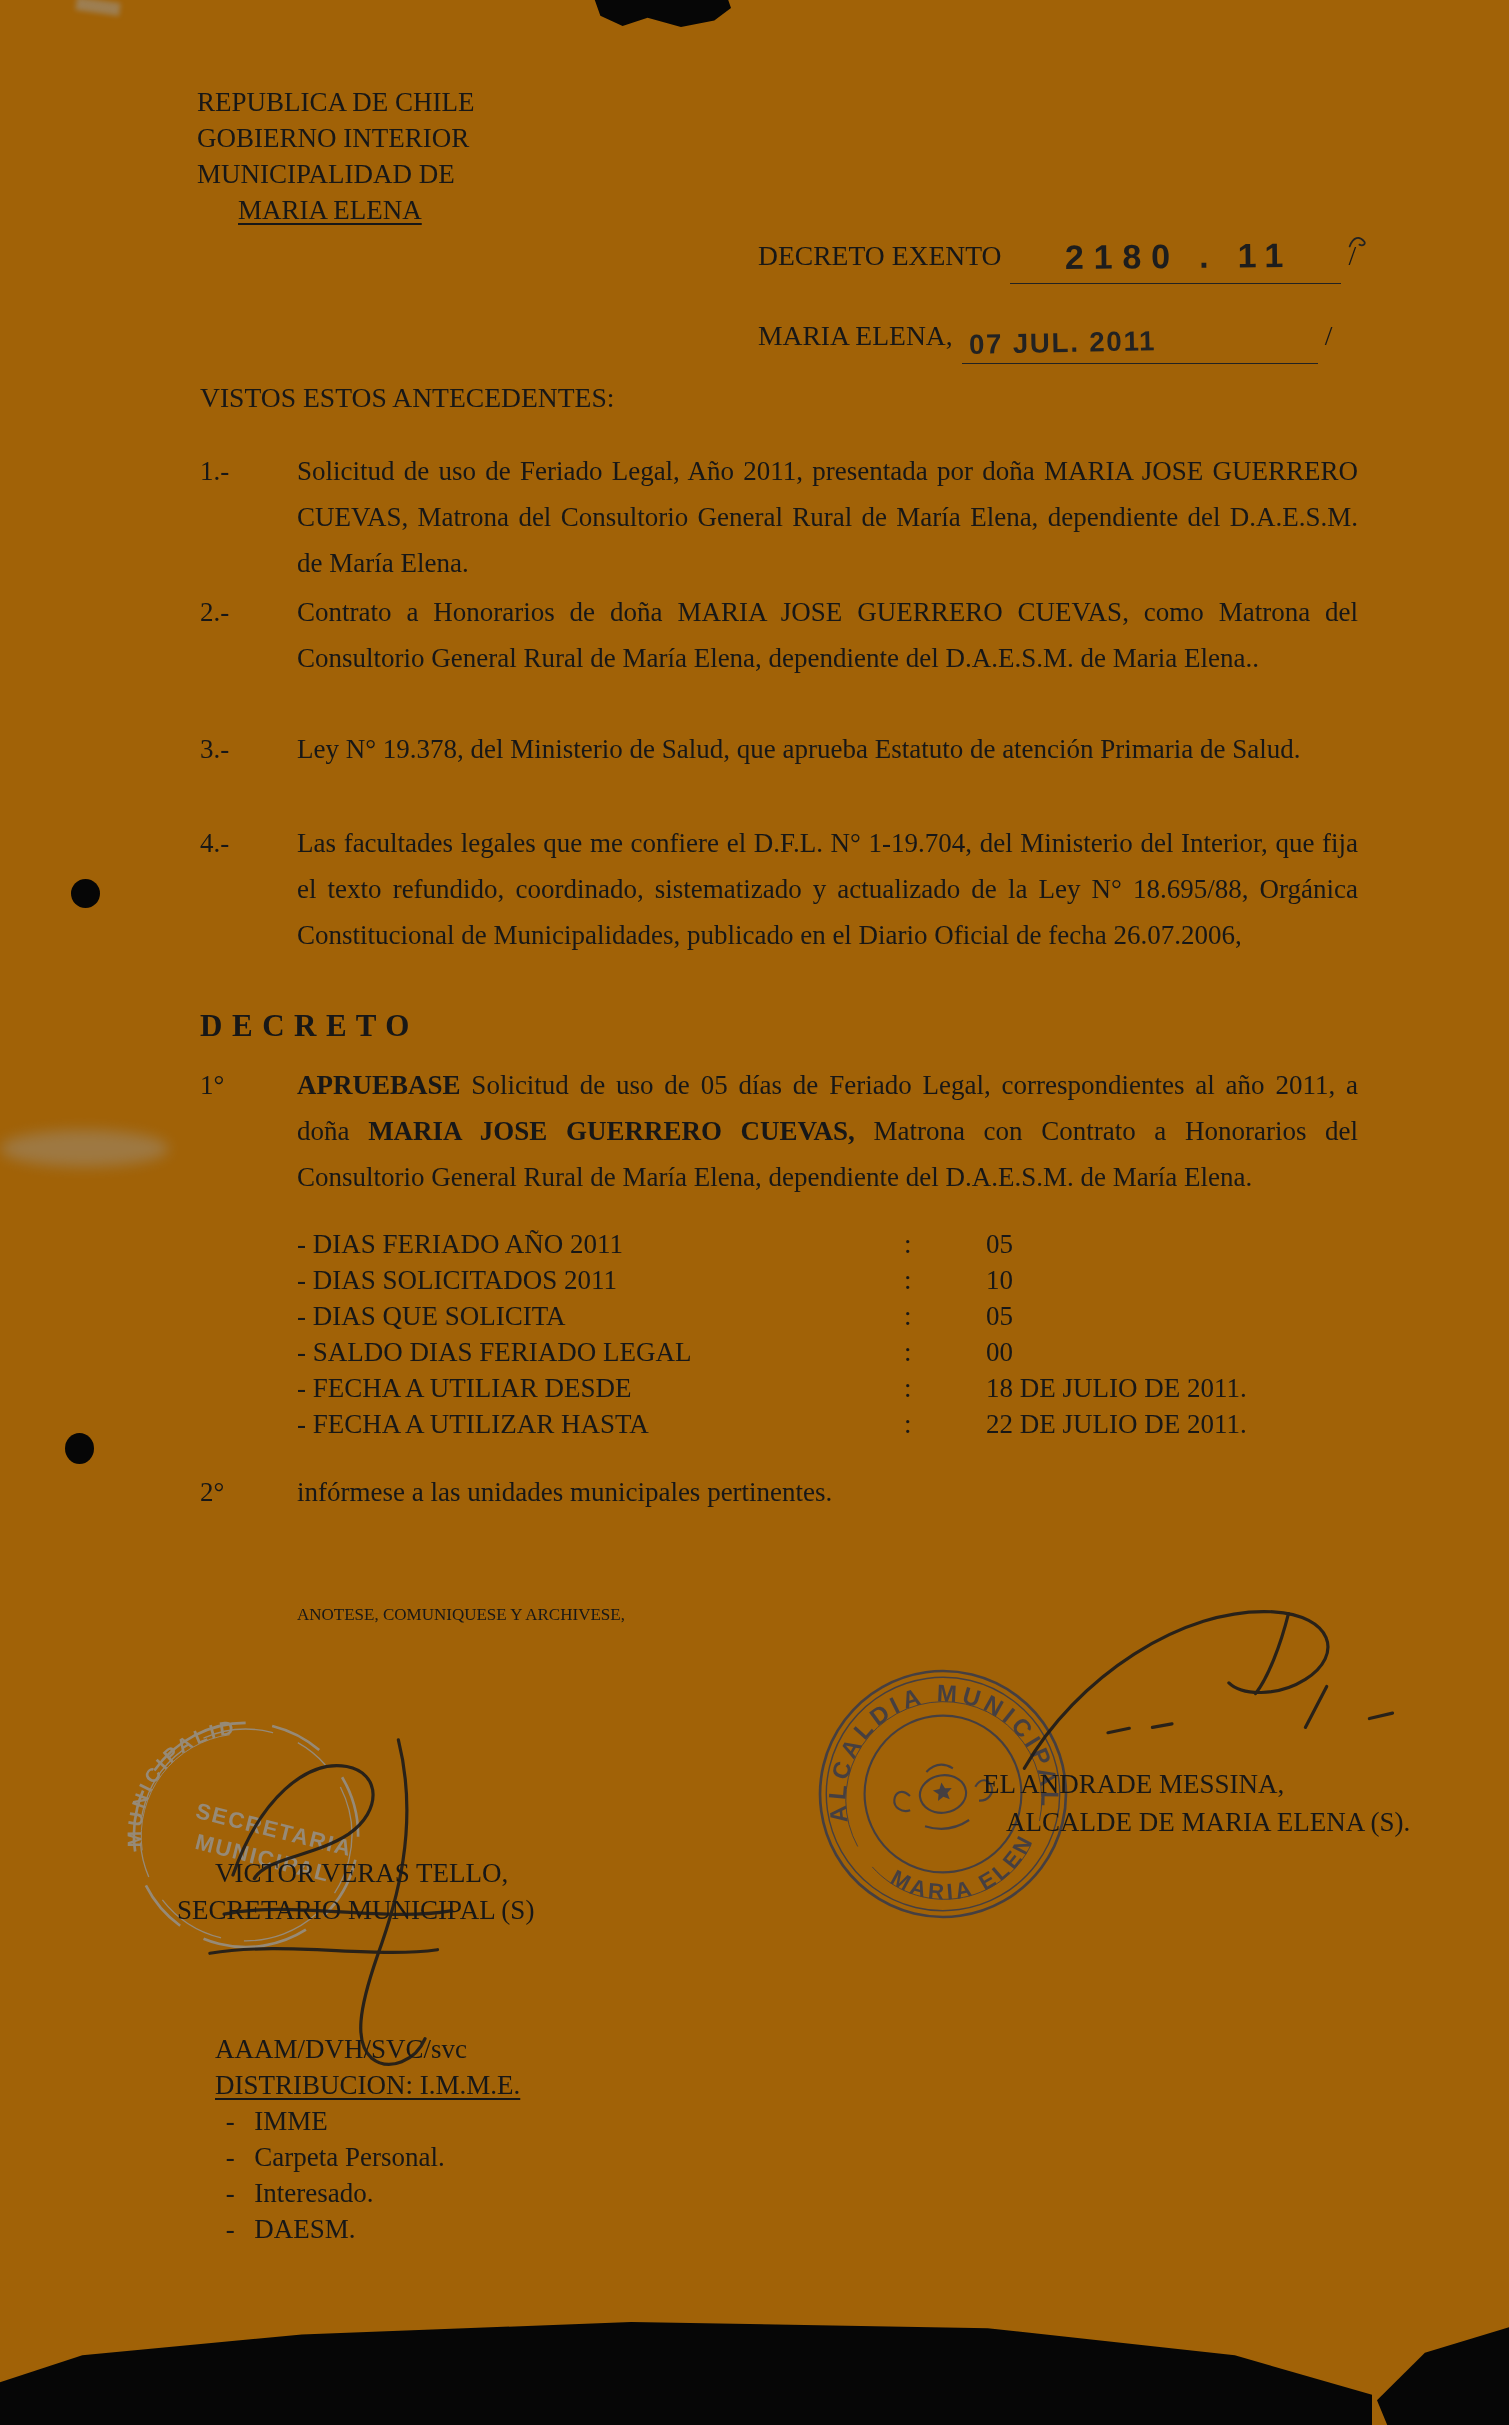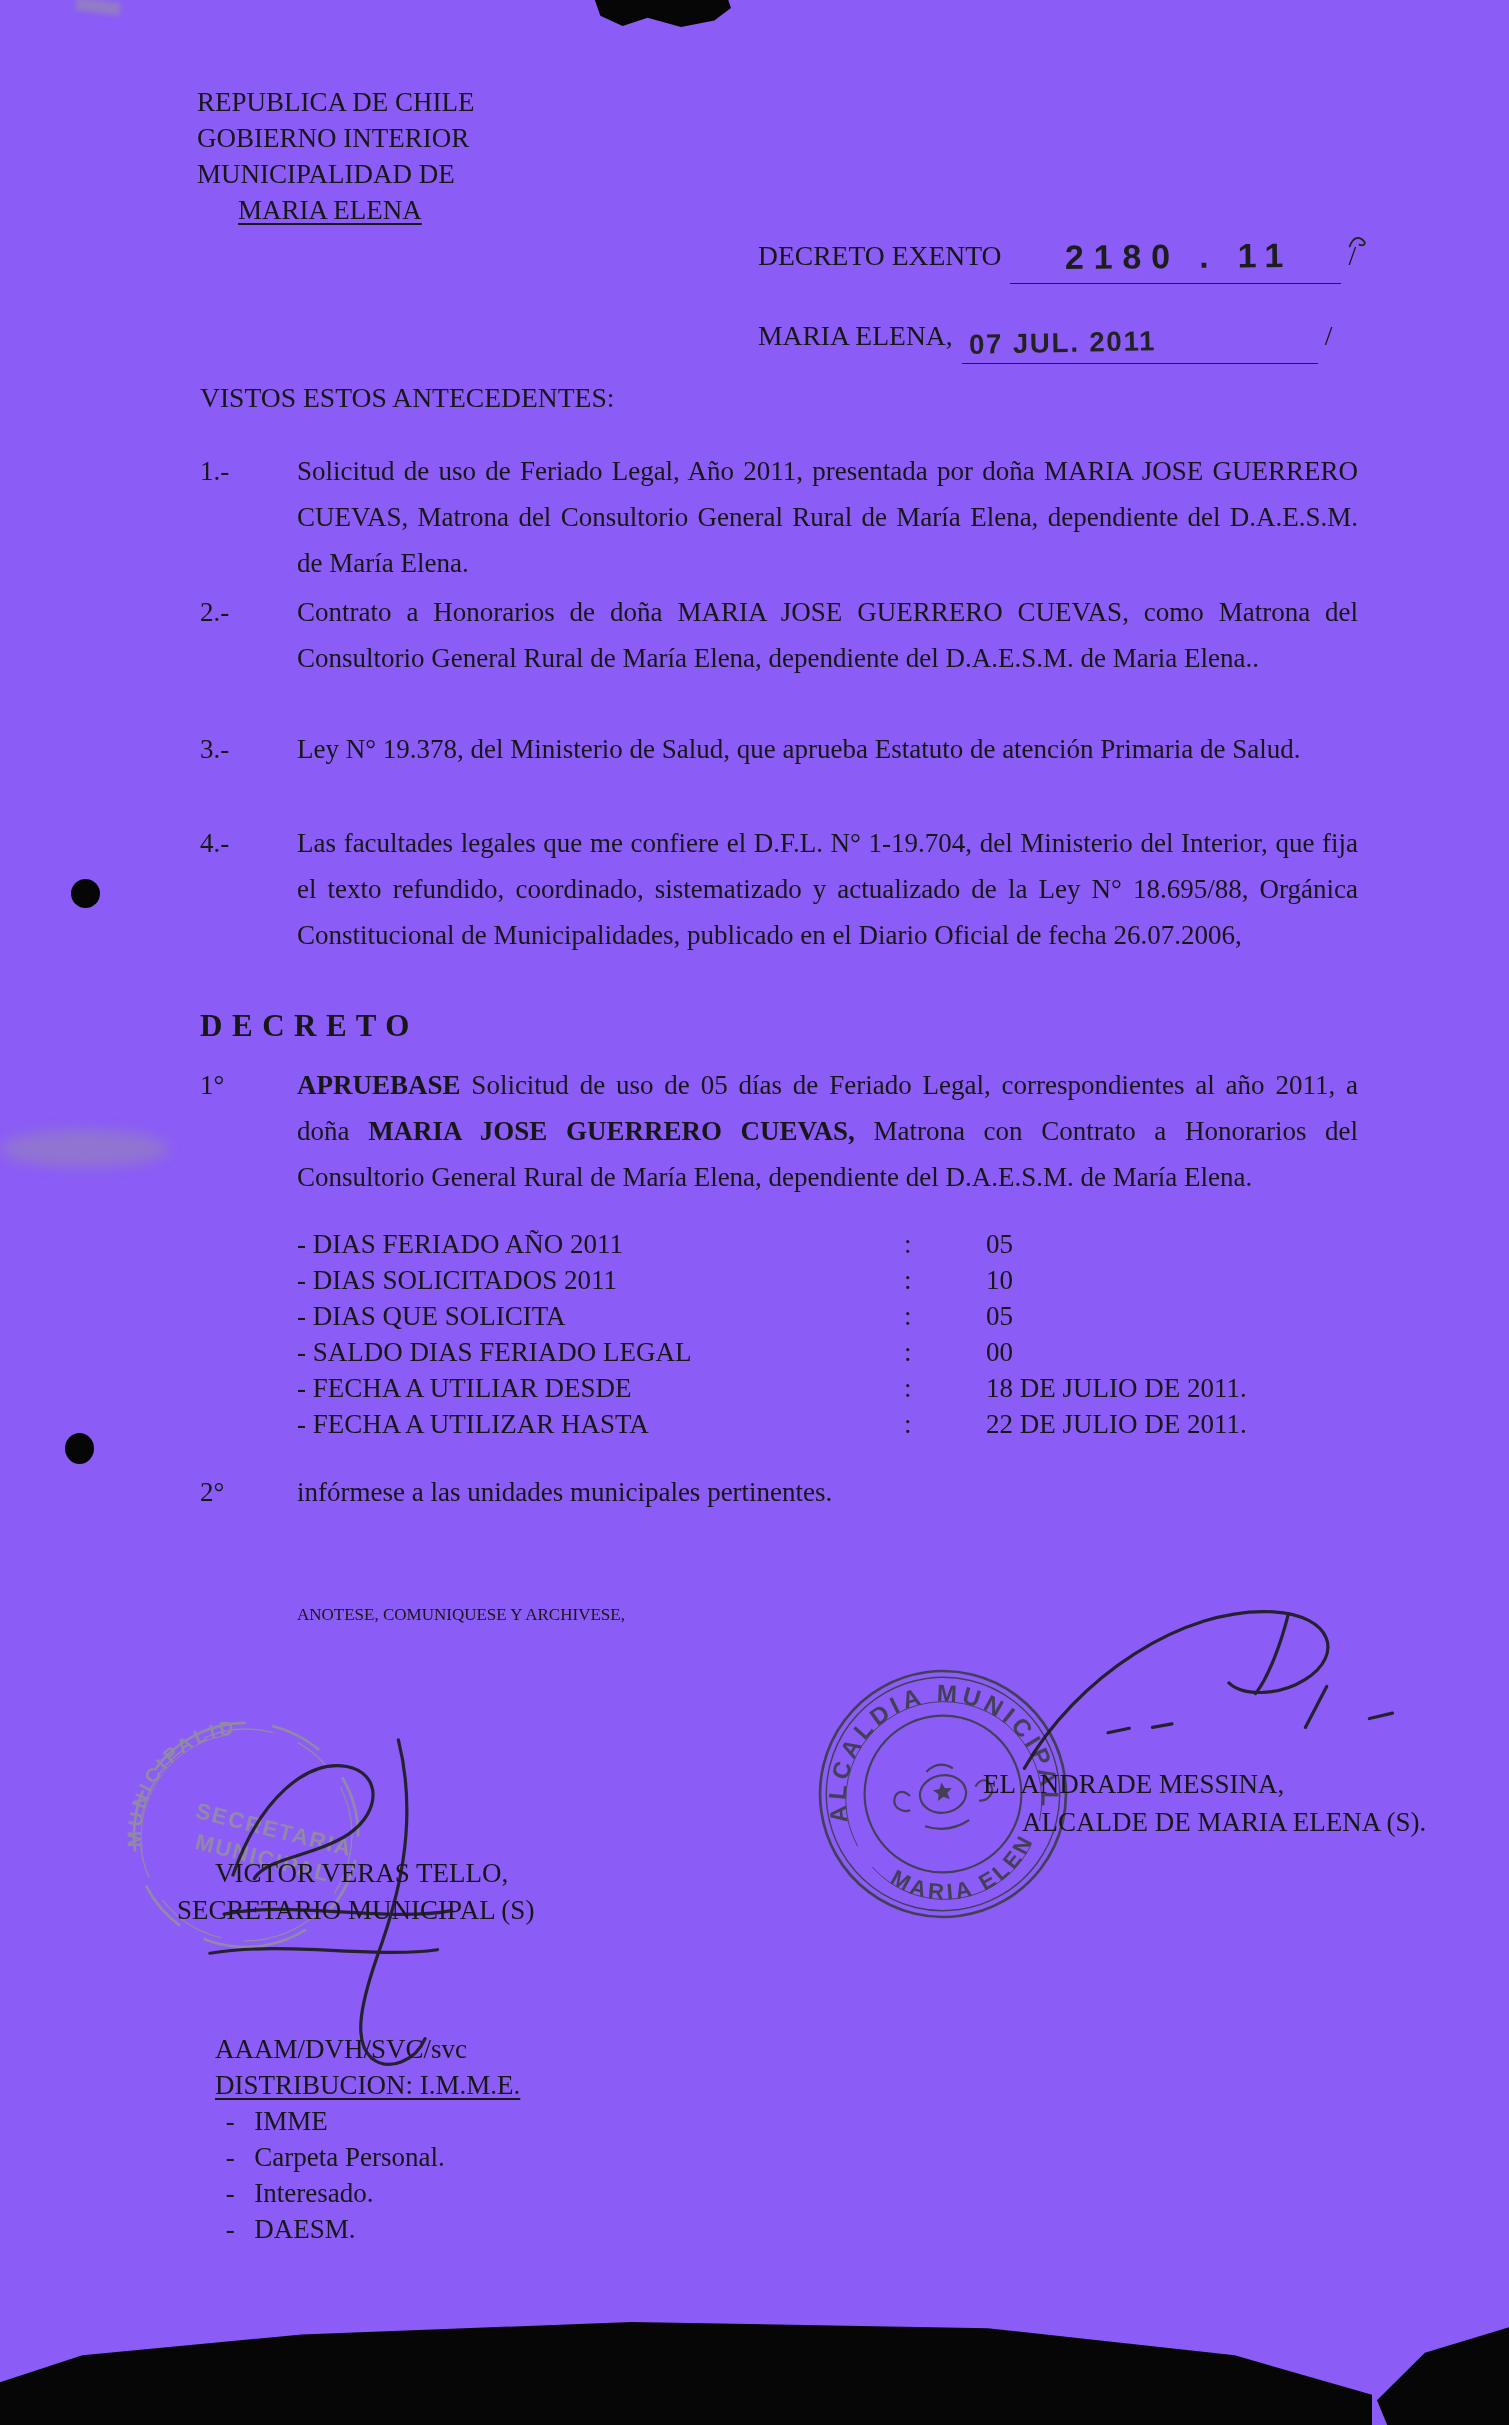--- a/index.html
+++ b/index.html
@@ -5,21 +5,21 @@
   * { box-sizing: border-box; }
   html, body { margin: 0; padding: 0; }
   body {
     width: 1509px; height: 2426px;
     position: relative;
     background: #e8e8e6;
     font-family: "Liberation Serif", serif;
   }
   .page {
     position: absolute; inset: 0;
-    background: #8b5cf6;
+    background: #a16207;
     color: #171717;
     overflow: hidden;
   }
   .abs { position: absolute; }
 
   
   .letterhead { left: 197px; top: 84px; font-size: 27px; line-height: 36px; }
   .letterhead .lh-indent { margin-left: 41px; }
   .letterhead .u { text-decoration: underline; text-underline-offset: 4.4px; }
 
@@ -59,21 +59,21 @@
 
   
   .dias-table { left: 297px; top: 1226px; width: 1060px; font-size: 27px; }
   .dias-row { display: grid; grid-template-columns: 607px 82px 1fr; line-height: 36px; }
   .dias-row .colon { text-align: left; }
 
   .closing { left: 297px; top: 1605px; font-size: 17px; }
 
   
   .sign-right { left: 983px; top: 1765px; font-size: 27px; line-height: 38px; }
-  .sign-right .title-line { margin-left: 39px; text-align: center; }
+  .sign-right .title-line { margin-left: 23px; text-align: center; }
   .sign-left { left: 177px; top: 1855px; font-size: 27px; line-height: 37px; }
   .sign-left .name-line { margin-left: 38px; }
 
   
   .footer { left: 215px; top: 1996px; font-size: 27px; line-height: 36px; margin-top: 35px; }
   .footer .dist { text-decoration: underline; text-underline-offset: 3.6px; }
   .footer .dist-item { display: flex; gap: 19.6px; padding-left: 10.7px; }
 
   
   .stamp-alcaldia { left: 796px; top: 1647px; transform: rotate(-8deg); opacity: 0.9; }

